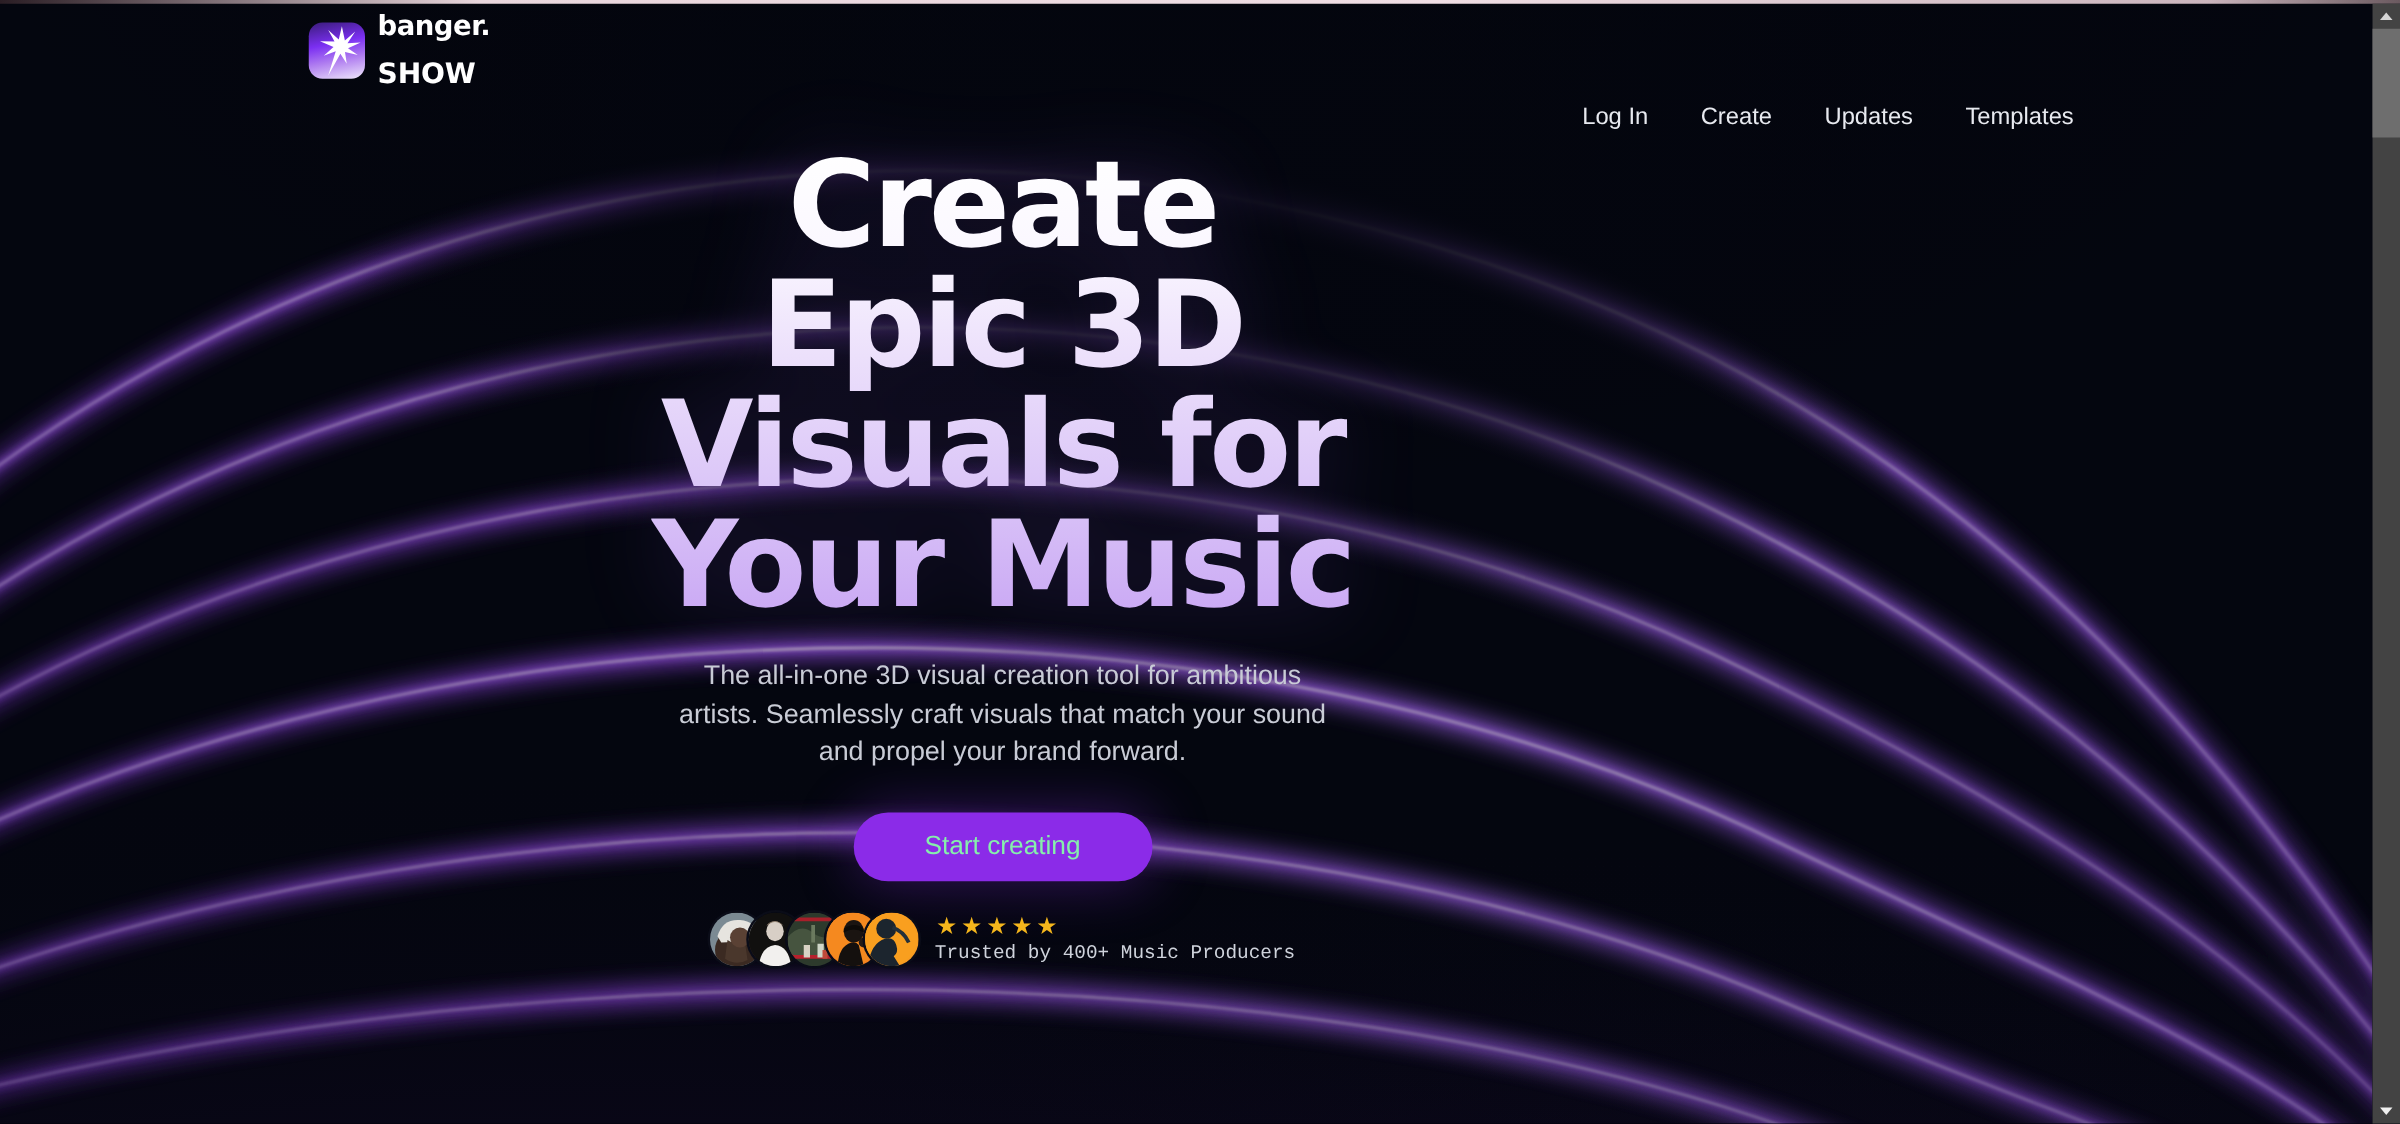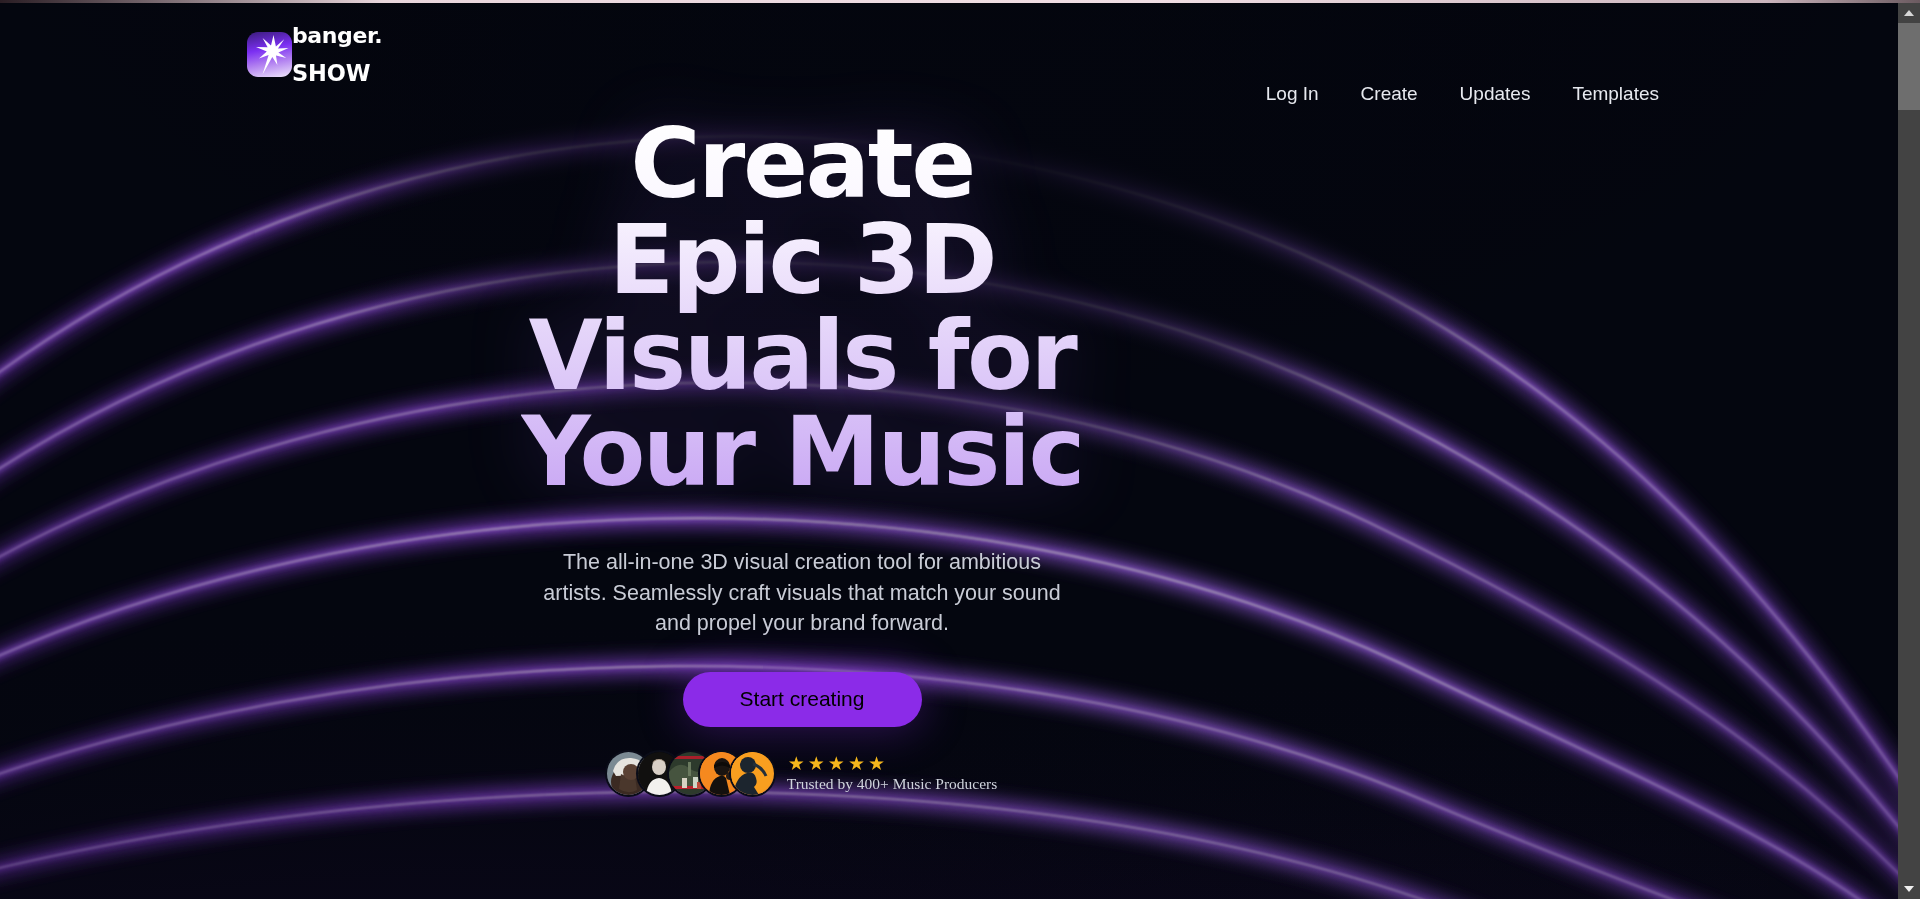--- a/index.html
+++ b/index.html
@@ -36,22 +36,22 @@
       radial-gradient(ellipse 1400px 700px at 50% -10%, rgba(3,4,11,0.95) 0%, rgba(3,4,11,0) 70%);
     pointer-events:none;
   }
 
   
   #site-header {
     position:absolute; top:0; left:0; width:1898px; height:86px;
     display:flex; align-items:center; z-index:20;
   }
   #brand {
-    position:absolute; left:247px; top:23px;
-    display:flex; align-items:center; 
+    position:absolute; left:247px; top:9px;
+    display:flex; align-items:center; gap:10px;
     text-decoration:none;
   }
   #brand-mark {
     width:45px; height:45px; border-radius:11px;
     background:linear-gradient(168deg,#3a1c7a 0%, #7b2ff2 38%, #b07ef0 65%, #efe7fb 100%);
     position:relative; flex:0 0 auto; overflow:hidden;
   }
   #brand-mark svg { position:absolute; left:3px; top:1px; }
   #brand-text {
     display:flex; flex-direction:column; line-height:0.86;
@@ -93,35 +93,35 @@
     -webkit-background-clip:text;
     background-clip:text;
     color:transparent;
     -webkit-text-fill-color:transparent;
     text-shadow:none;
     filter:drop-shadow(0 0 34px rgba(150,90,235,0.22));
   }
   #headline .hl { display:block; }
 
   #subtitle {
-    margin-top:47px;
+    margin-top:25px;
     width:540px;
     text-align:center;
     color:#c9ccd6;
     font-size:21.5px;
     line-height:1.42;
     font-family:"Liberation Sans", sans-serif;
   }
 
   #cta-button {
     margin-top:33px;
     width:239px; height:55px;
     border:none; border-radius:28px;
     background:#8b2be8;
-    color:#000000;
+    color:#86efac;
     font-size:21px;
     font-family:"Liberation Sans", sans-serif;
     cursor:pointer;
     box-shadow:0 0 46px rgba(139,43,232,0.36);
   }
 
   #social-proof {
     margin-top:25px;
     display:flex; align-items:center; gap:13px;
   }
@@ -134,21 +134,21 @@
     box-shadow:0 0 0 2px #0a0c18;
   }
   .avatar:first-child { margin-left:0; }
   .avatar .a-fg { position:absolute; inset:0; }
 
   #rating-block { display:flex; flex-direction:column; gap:2px; }
   #stars { display:flex; gap:3px; margin-left:1px; }
   #stars .star { font-size:19px; line-height:1; color:#f5b61c; }
   #trust-text {
     color:#cfd3dc; font-size:15.5px;
-    font-family:Liberation Serif, serif; white-space:nowrap;
+    font-family:Liberation Mono, monospace; white-space:nowrap;
   }
 
   
   #scrollbar {
     position:absolute; top:3px; right:0; width:22px; height:896px;
     background:#434343; z-index:70;
   }
   #sb-up, #sb-down {
     position:absolute; left:0; width:22px; height:20px;
     display:flex; align-items:center; justify-content:center;

